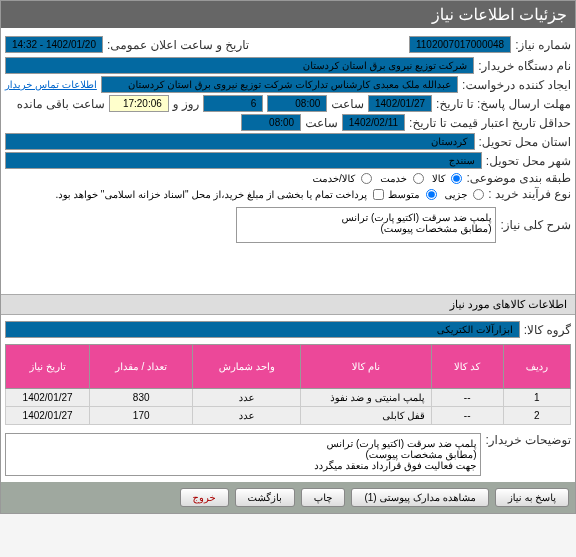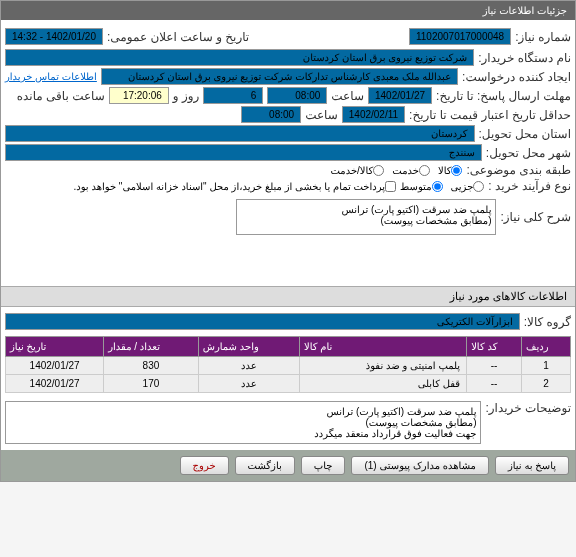--- a/index.html
+++ b/index.html
@@ -1,32 +1,32 @@
 <!DOCTYPE html>
 <html dir="rtl" lang="fa"><head>
 <meta charset="utf-8">
 <style>
 * { box-sizing: border-box; margin: 0; padding: 0; }
 body { font-family: Tahoma, Arial, sans-serif; font-size: 11px; background: #f5f5f5; direction: rtl; }
 .container { width: 576px; background: #fff; border: 1px solid #999; }
-.header-bar { background: #666; color: #fff; padding: 4px 8px; font-size: 10px; }
+.header-bar { background: #666; color: #fff; padding: 4px 8px; font-size: 16px; }
 .section { padding: 4px; }
 .row { display: flex; align-items: center; margin: 2px 0; gap: 4px; flex-wrap: wrap; }
 .label { font-size: 12px; color: #333; white-space: nowrap; }
 .value-box { border: 1px solid #999; background: #0369a1; padding: 2px 6px; font-size: 10px; min-width: 60px; display: inline-block; }
 .wide { min-width: 200px; flex: 1; }
 .section-title { background: #ddd; padding: 3px 8px; font-size: 11px; font-weight: normal; border-top: 1px solid #aaa; border-bottom: 1px solid #aaa; margin-top: 45px; }
 .link { color: #0066cc; text-decoration: underline; cursor: pointer; font-size: 10px; }
 .radio-group { display: flex; gap: 8px; align-items: center; }
-.radio-item { display: flex; align-items: center; gap: 0; font-size: 10px; }
+.radio-item { display: flex; align-items: center; gap: 6px; font-size: 10px; }
 .radio { width: 11px; height: 11px; }
 .checkbox { width: 11px; height: 11px; }
 .textarea-box { border: 1px solid #999; background: #fff; padding: 4px; font-size: 10px; width: 260px; min-height: 36px; resize: none; }
 table { width: 100%; border-collapse: collapse; font-size: 10px; }
-th { background: #701a75; color: #fff; padding: 4px; text-align: left; border: 1px solid #999; font-weight: normal; }
+th { background: #ec4899; color: #fff; padding: 16px; text-align: center; border: 1px solid #999; font-weight: normal; }
 td { background: #eee; padding: 3px 6px; text-align: center; border: 1px solid #ccc; }
 td.r { text-align: right; }
 .footer { background: #9fa89f; padding: 6px; display: flex; gap: 6px; justify-content: flex-start; }
 .btn { background: linear-gradient(#fff,#ddd); border: 1px solid #888; border-radius: 3px; padding: 3px 12px; font-size: 10px; cursor: pointer; font-family: inherit; }
 .btn-red { color: #a00; }
 .desc-box { border: 1px solid #999; background: #fff; padding: 4px; font-size: 10px; flex: 1; min-height: 40px; }
 .flex-between { display: flex; justify-content: space-between; align-items: flex-start; }
 </style>
 </head>
 <body>

